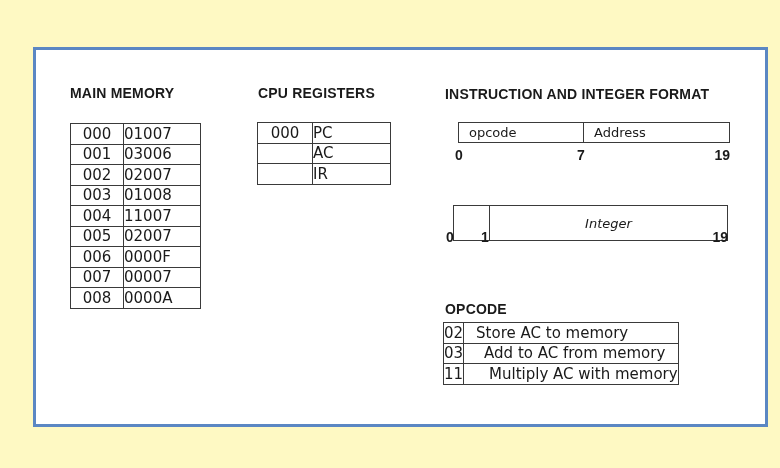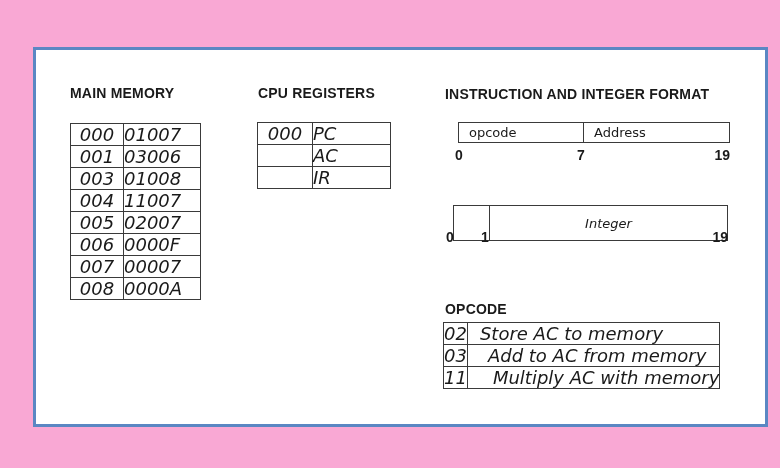--- a/index.html
+++ b/index.html
@@ -1,20 +1,20 @@
 <!DOCTYPE html>
 <html><head>
 <meta charset="utf-8">
 <style>
   html, body { margin: 0; padding: 0; background: #ffffff; }
   .page {
     position: relative;
     width: 780px;
     height: 468px;
-    background: #f9a8d4;
+    background: #fef9c3;
     font-family: "Liberation Sans", sans-serif;
     color: #1a1a1a;
     overflow: hidden;
   }
   .frame {
     position: absolute;
     left: 33px;
     top: 47px;
     width: 735px;
     height: 380px;
@@ -30,26 +30,25 @@
     white-space: nowrap;
   }
   table.dtable {
     position: absolute;
     border-collapse: collapse;
     background: #ffffff;
   }
   table.dtable td {
     border: 1.4px solid #3a3a3a;
     font-family: "DejaVu Sans", sans-serif;
-    font-size: 18px;
+    font-size: 15px;
     padding: 0;
     height: 19.5px;
     vertical-align: middle;
     white-space: nowrap;
-    font-style: italic;
   }
   td.c-center { text-align: center; }
   td.c-left   { text-align: left; padding-left: 10px; }
   .fbox {
     position: absolute;
     display: flex;
     box-sizing: border-box;
     border: 1.4px solid #3a3a3a;
     background: #ffffff;
   }
@@ -94,20 +93,24 @@
 
   <table class="dtable" style="left:70px; top:123px;">
     <tbody>
         <tr>
       <td class="c-center" style="width:52px">000</td>
       <td class="c-left" style="width:76px">01007</td>
     </tr>
     <tr>
       <td class="c-center">001</td>
       <td class="c-left">03006</td>
+    </tr>
+    <tr>
+      <td class="c-center">002</td>
+      <td class="c-left">02007</td>
     </tr>
     <tr>
       <td class="c-center">003</td>
       <td class="c-left">01008</td>
     </tr>
     <tr>
       <td class="c-center">004</td>
       <td class="c-left">11007</td>
     </tr>
     <tr>

